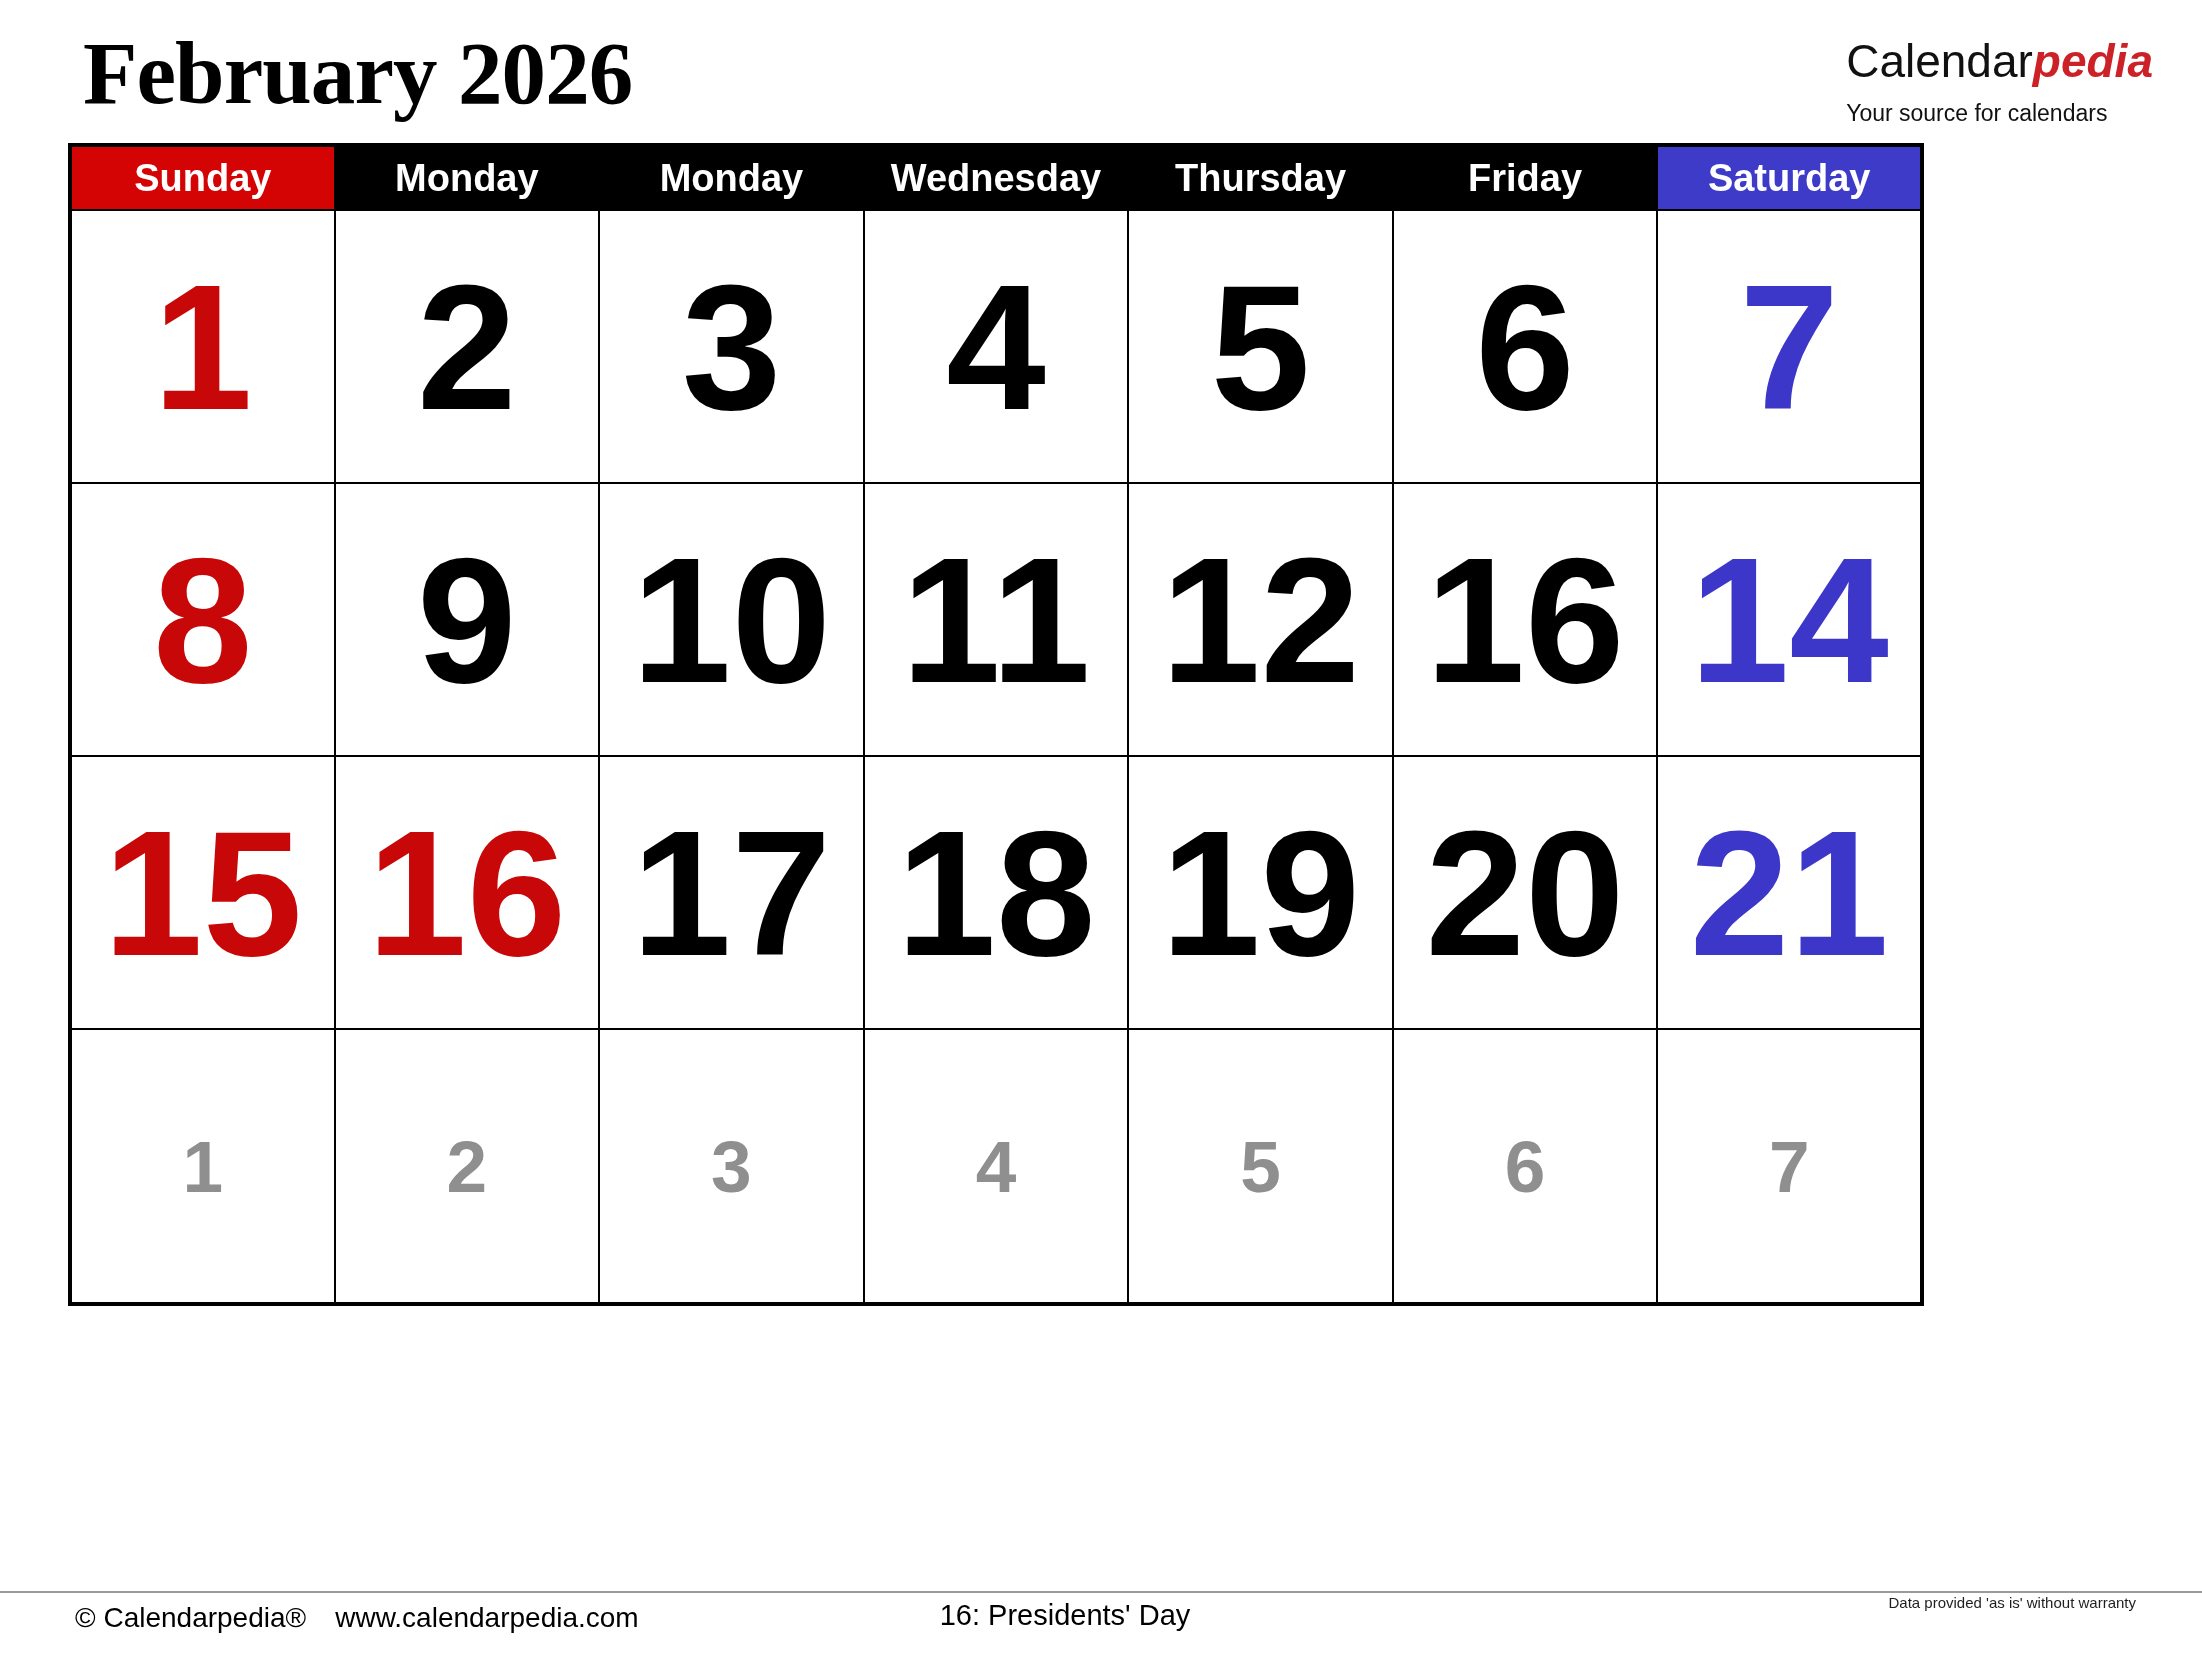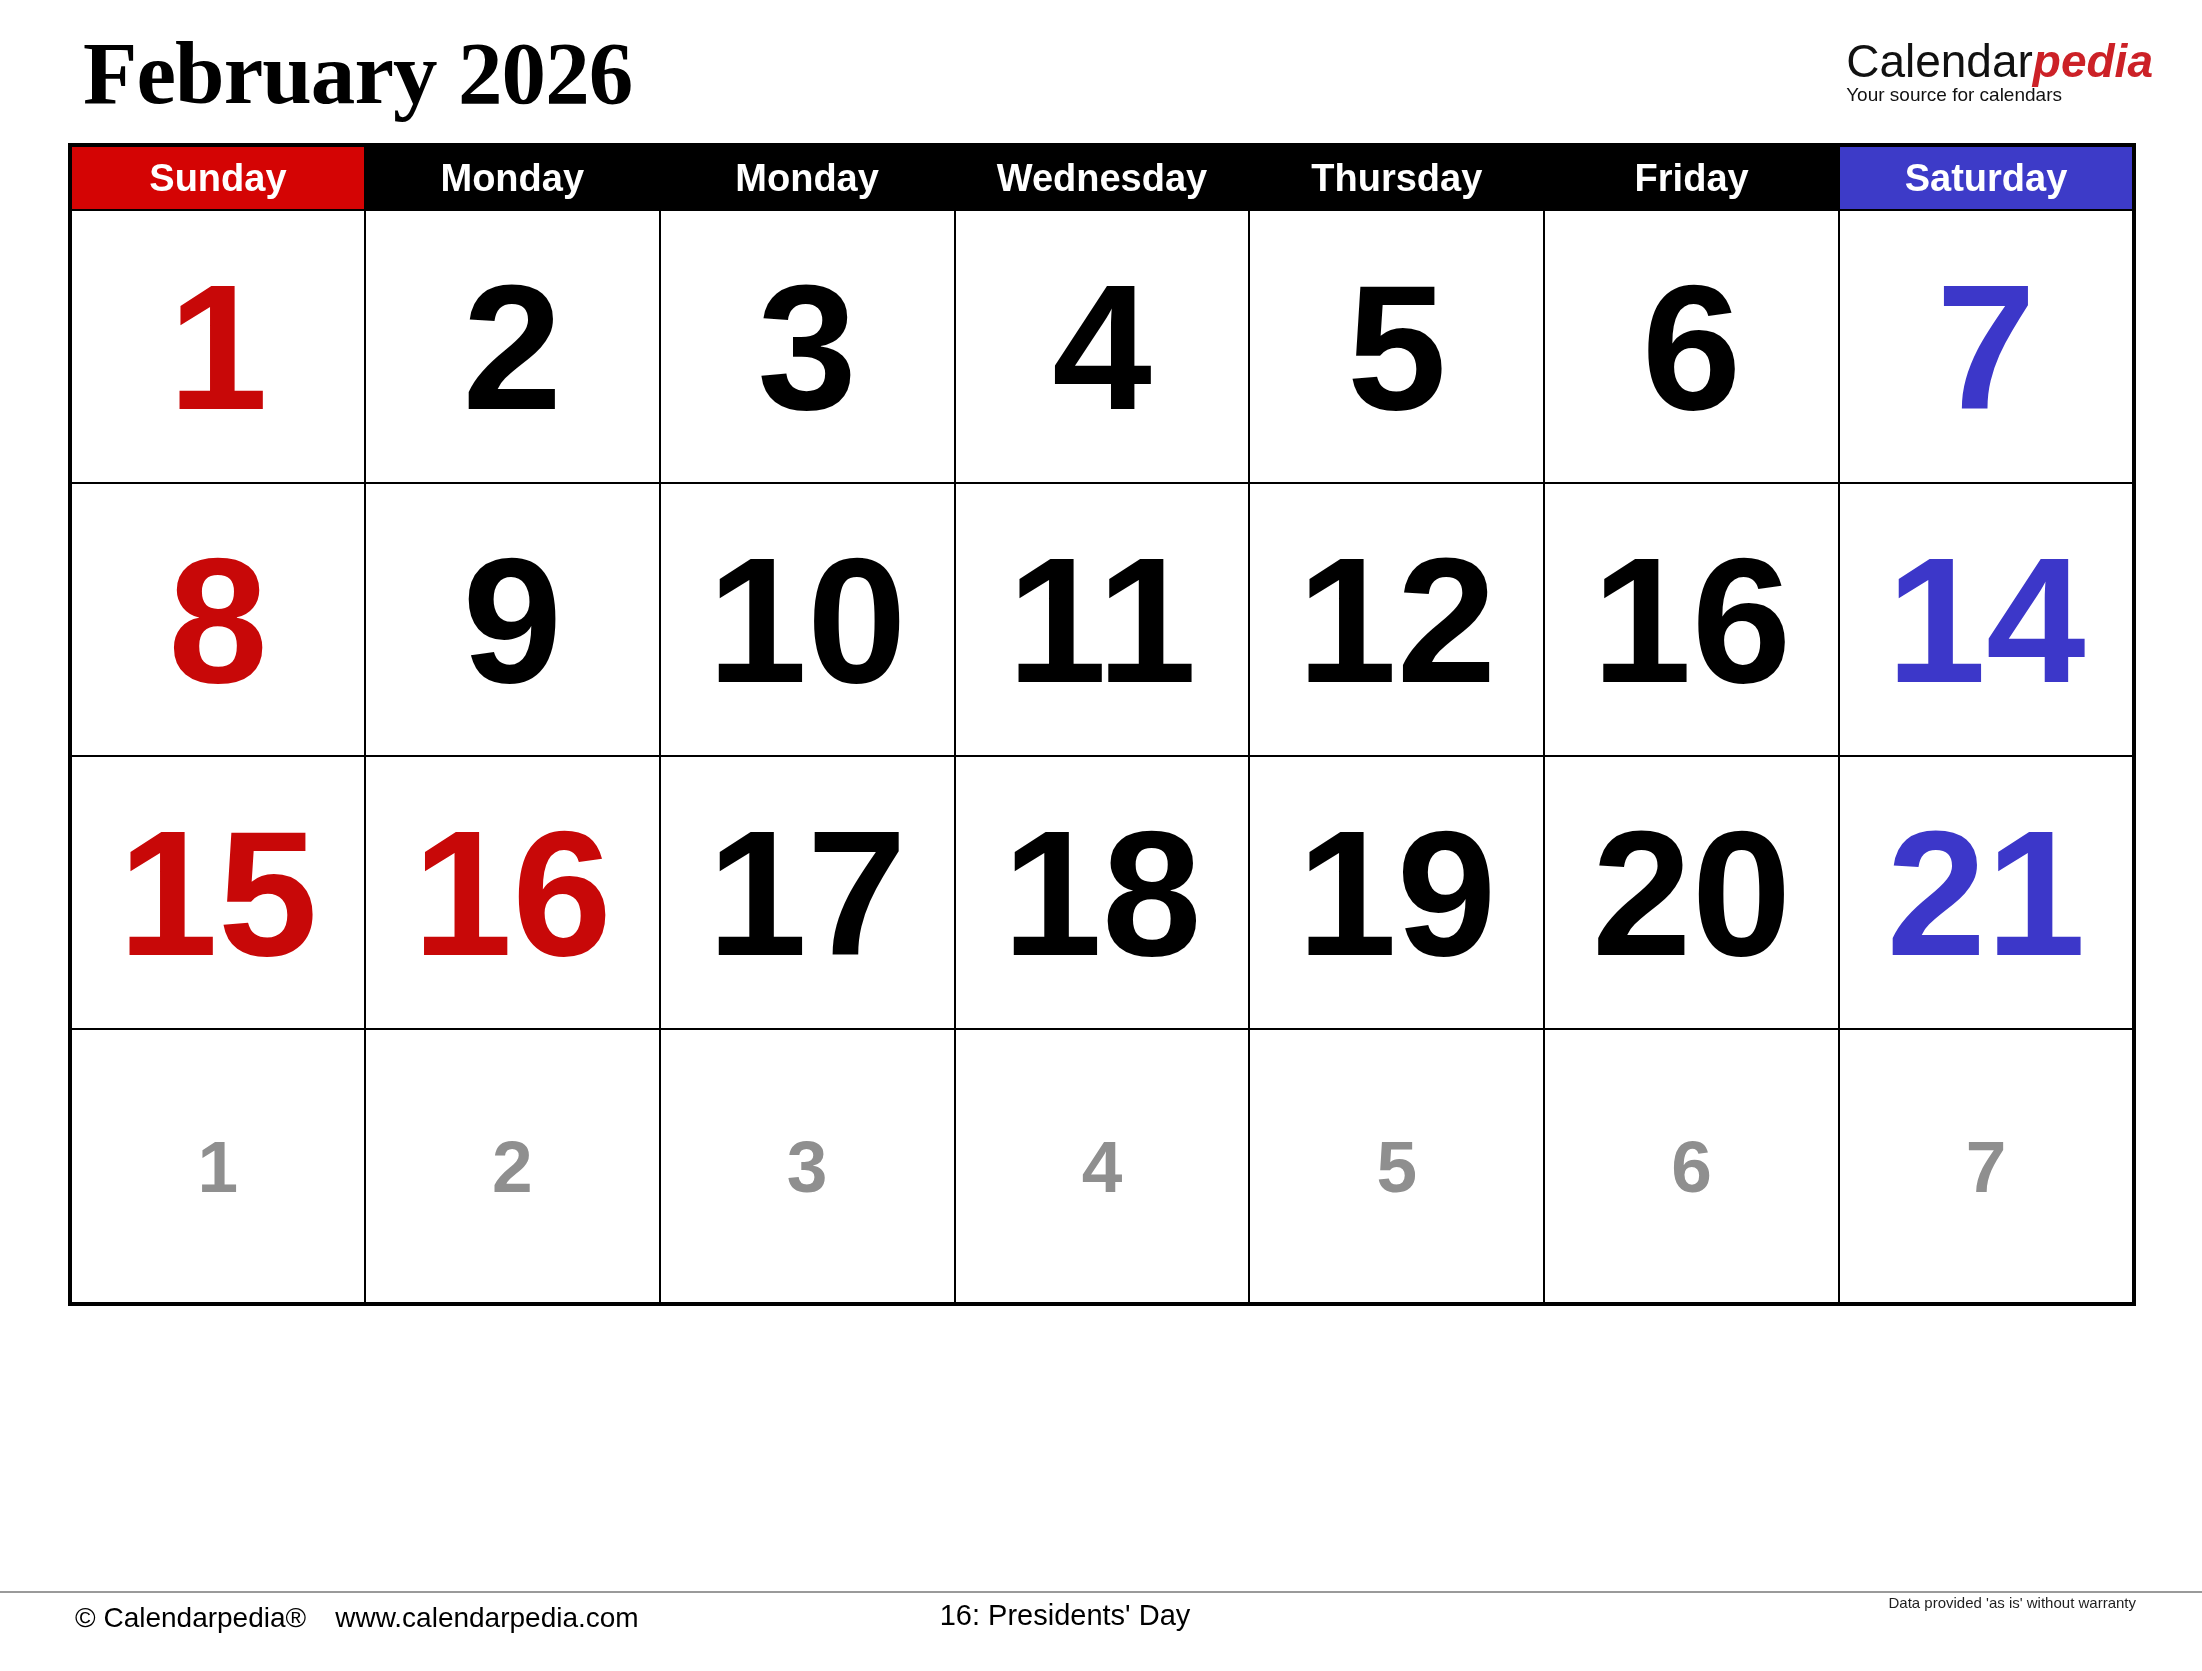--- a/index.html
+++ b/index.html
@@ -17,26 +17,26 @@
     position: absolute; left: 83px; top: 22.4px;
     font-size: 89px; font-weight: bold; color: #000;
     letter-spacing: -0.9px; white-space: nowrap; font-family: Liberation Serif, serif;
   }
   .logo {
     position: absolute; right: 50px; top: 38px;
     text-align: left; line-height: 1;
   }
   .logo .brand { font-size: 46px; color: #111; white-space: nowrap; }
   .logo .brand .brand-red { color: var(--logo-red); font-weight: bold; font-style: italic; }
-  .logo .tagline { font-size: 19px; color: #111; margin-top: 1px; white-space: nowrap; }
+  .logo .tagline { font-size: 23px; color: #111; margin-top: 18px; white-space: nowrap; }
 
   
   table.grid {
     position: absolute; left: 68px; top: 143px;
-    width: 2068px;
+    width: 1856px;
     border-collapse: collapse; table-layout: fixed;
     border: 4.3px solid #000;
     z-index: 1;
     background: #0f766e;
   }
   table.grid th {
     height: 62px;
     background: var(--header-bg);
     color: #fff;
     font-size: 38px; font-weight: bold;

